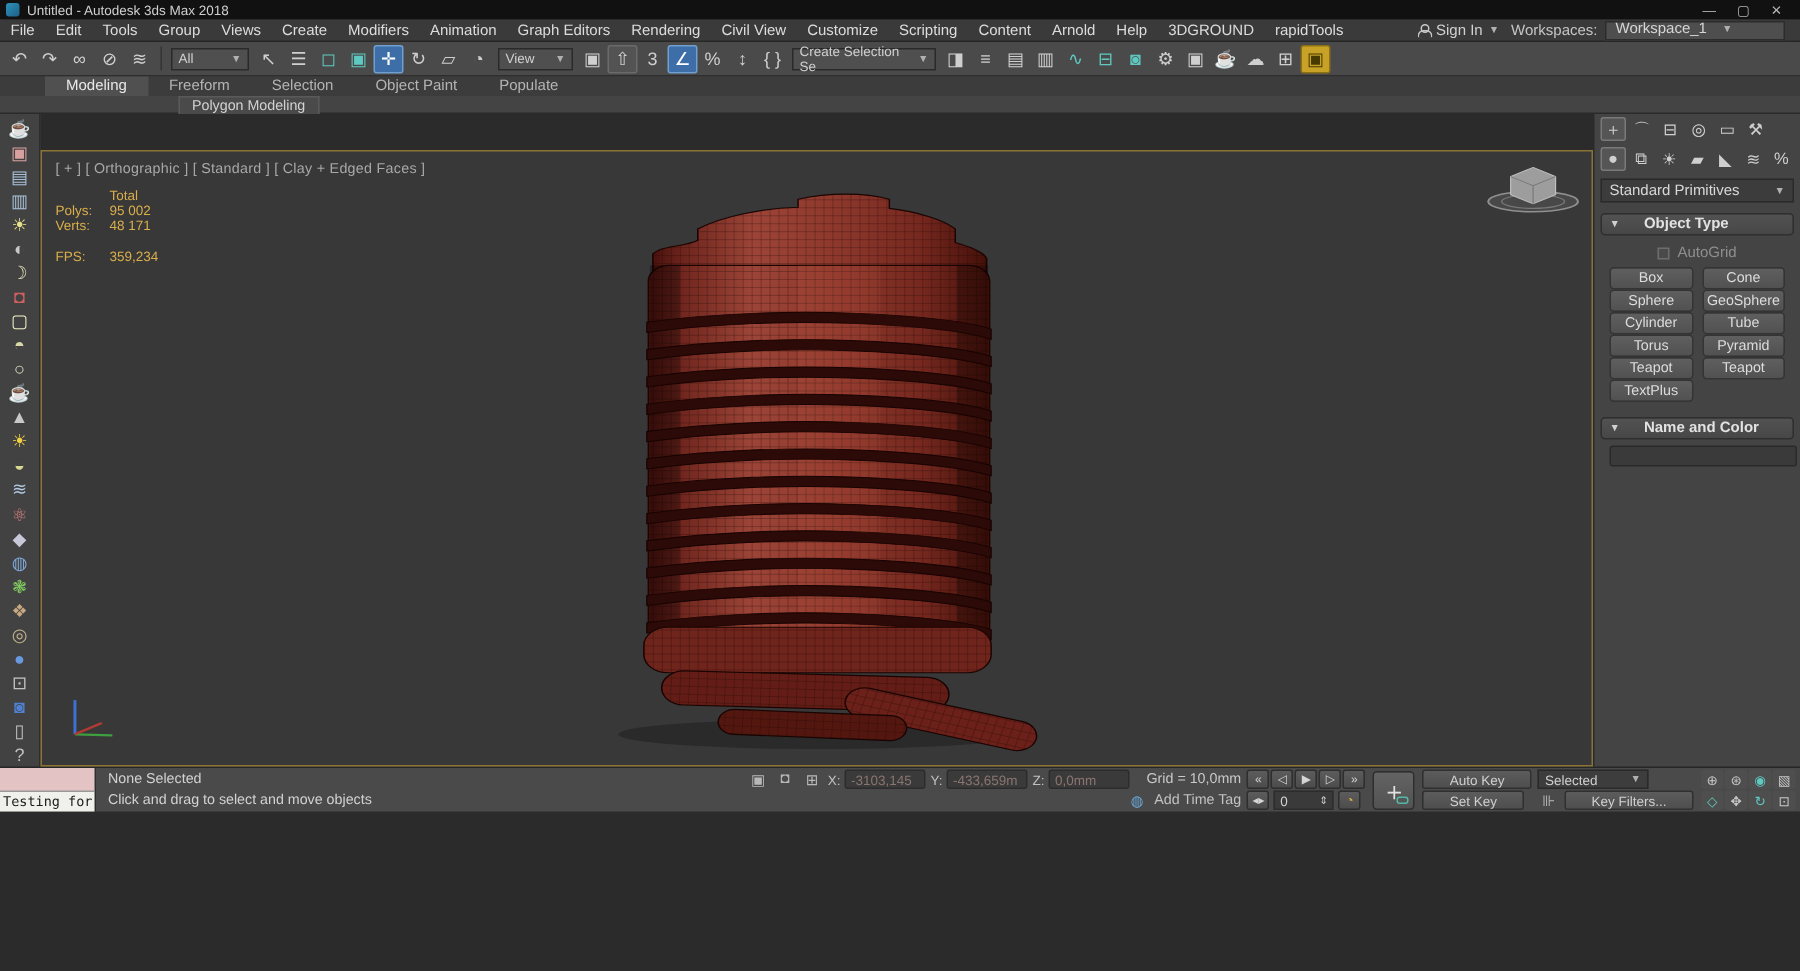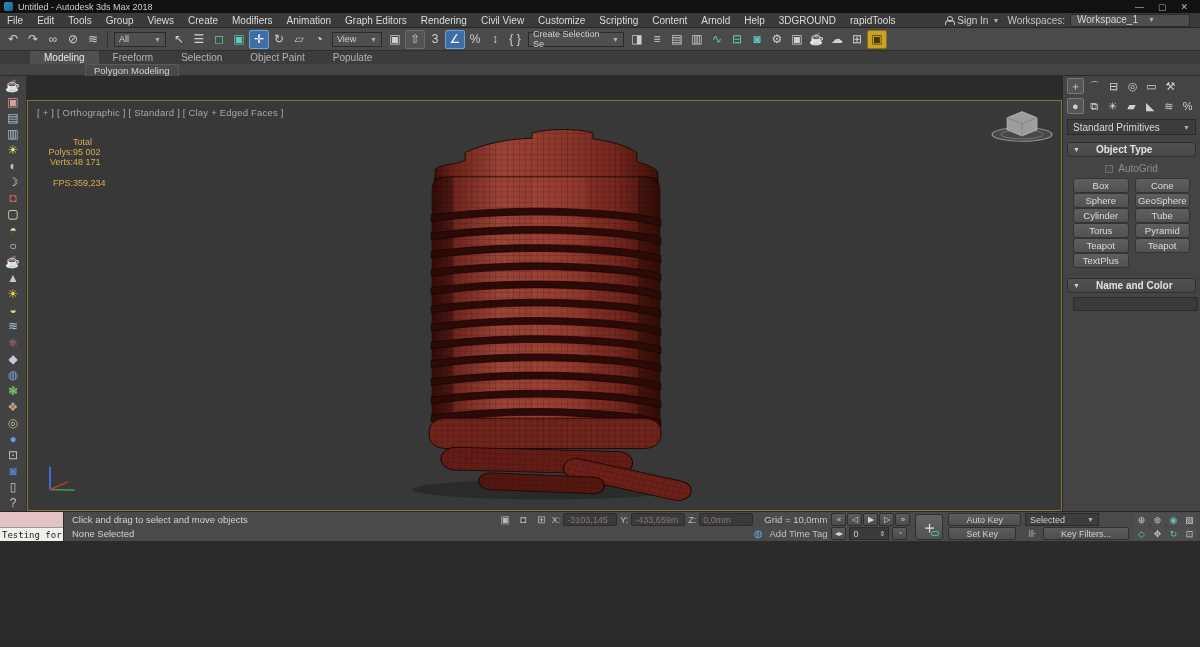--- a/index.html
+++ b/index.html
@@ -38,33 +38,33 @@
   .tb-ico.yellow { background:#c8a227; color:#463a00; border:1px solid #8c7114; }
   .tb-sep { width:1px; height:16px; background:#333; margin:0 3px; }
   .tb-dd { height:15px; background:#4f4f4f; border:1px solid #2a2a2a; color:#d0d0d0; font-size:9px;
     display:flex; align-items:center; justify-content:space-between; padding:0 4px; gap:4px; margin:0 2px; }
 
   
   .ribbon { flex:0 0 auto; background:#3c3c3c; }
   .ribbon-tabs { height:13px; display:flex; align-items:flex-end; padding-left:30px; }
   .rtab { color:#b4b4b4; font-size:10px; padding:0 14px; line-height:13px; }
   .rtab.active { background:#505050; color:#e8e8e8; }
-  .ribbon-panelrow { height:12px; background:#444; display:flex; align-items:center; padding-left:85px; border-bottom:1px solid #2a2a2a; }
+  .ribbon-panelrow { height:12px; background:#444; display:flex; align-items:center; padding-left:119px; border-bottom:1px solid #2a2a2a; }
   .paneltab { background:#4a4a4a; border:1px solid #5a5a5a; border-bottom:none; color:#d2d2d2; font-size:9.5px;
     line-height:11px; padding:0 8px; }
 
   
   .main { flex:1 1 auto; display:flex; min-height:0; }
   .rail { width:27px; background:#424242; border-right:1px solid #2e2e2e; display:flex; flex-direction:column;
     align-items:center; padding-top:2px; overflow:hidden; }
   .rail-ico { width:22px; height:20px; display:flex; align-items:center; justify-content:center; font-size:12px; }
 
   .viewport { flex:1 1 auto; position:relative; background:#383838; border:1px solid #8a7435; overflow:hidden;margin-top:24px; }
   .vplabel { position:absolute; left:9px; top:6px; color:#a8a8a8; font-size:9.5px; letter-spacing:.2px; }
-  .stats { position:absolute; left:9px; top:36px; color:#d9ae4b; font-size:9px; line-height:10px;text-align:right; }
+  .stats { position:absolute; left:9px; top:24px; color:#d9ae4b; font-size:9px; line-height:10px; }
   .srow { display:flex; }
   .slabel { width:36px; }
   .srow.total .slabel { visibility:hidden; }
   .srow.fps { margin-top:11px; }
   .scene { position:absolute; inset:0; width:100%; height:100%; }
 
   
   .cmdpanel { width:138px; background:#444; border-left:1px solid #2a2a2a; display:flex; flex-direction:column; font-size:10px; }
   .cp-row { display:flex; align-items:center; padding:2px 4px; gap:2px; }
   .cp-ico { width:17px; height:16px; display:flex; align-items:center; justify-content:center; color:#cfcfcf; font-size:11px; border-radius:2px; }
@@ -419,24 +419,24 @@
     </div>
   </div>
 
   <div class="statusbar">
     <div class="listener">
       <div class="macro"></div>
       <div class="mini">Testing for i</div>
     </div>
     <div class="sb-col sb-status">
       <div class="sb-row">
+          <span>None Selected</span>
+        </div>
+      <div class="sb-row">
           <span>Click and drag to select and move objects</span>
-        </div>
-      <div class="sb-row">
-          <span>None Selected</span>
         </div>
     </div>
     <div class="sb-col">
       <div class="sb-row">
         <span class="sb-ico">▣</span>
         <span class="sb-ico">◘</span>
         <span class="sb-ico">⊞</span>
         <span class="coordlabel">X:</span>
         <span class="coordfield">-3103,145</span>
         <span class="coordlabel">Y:</span>

